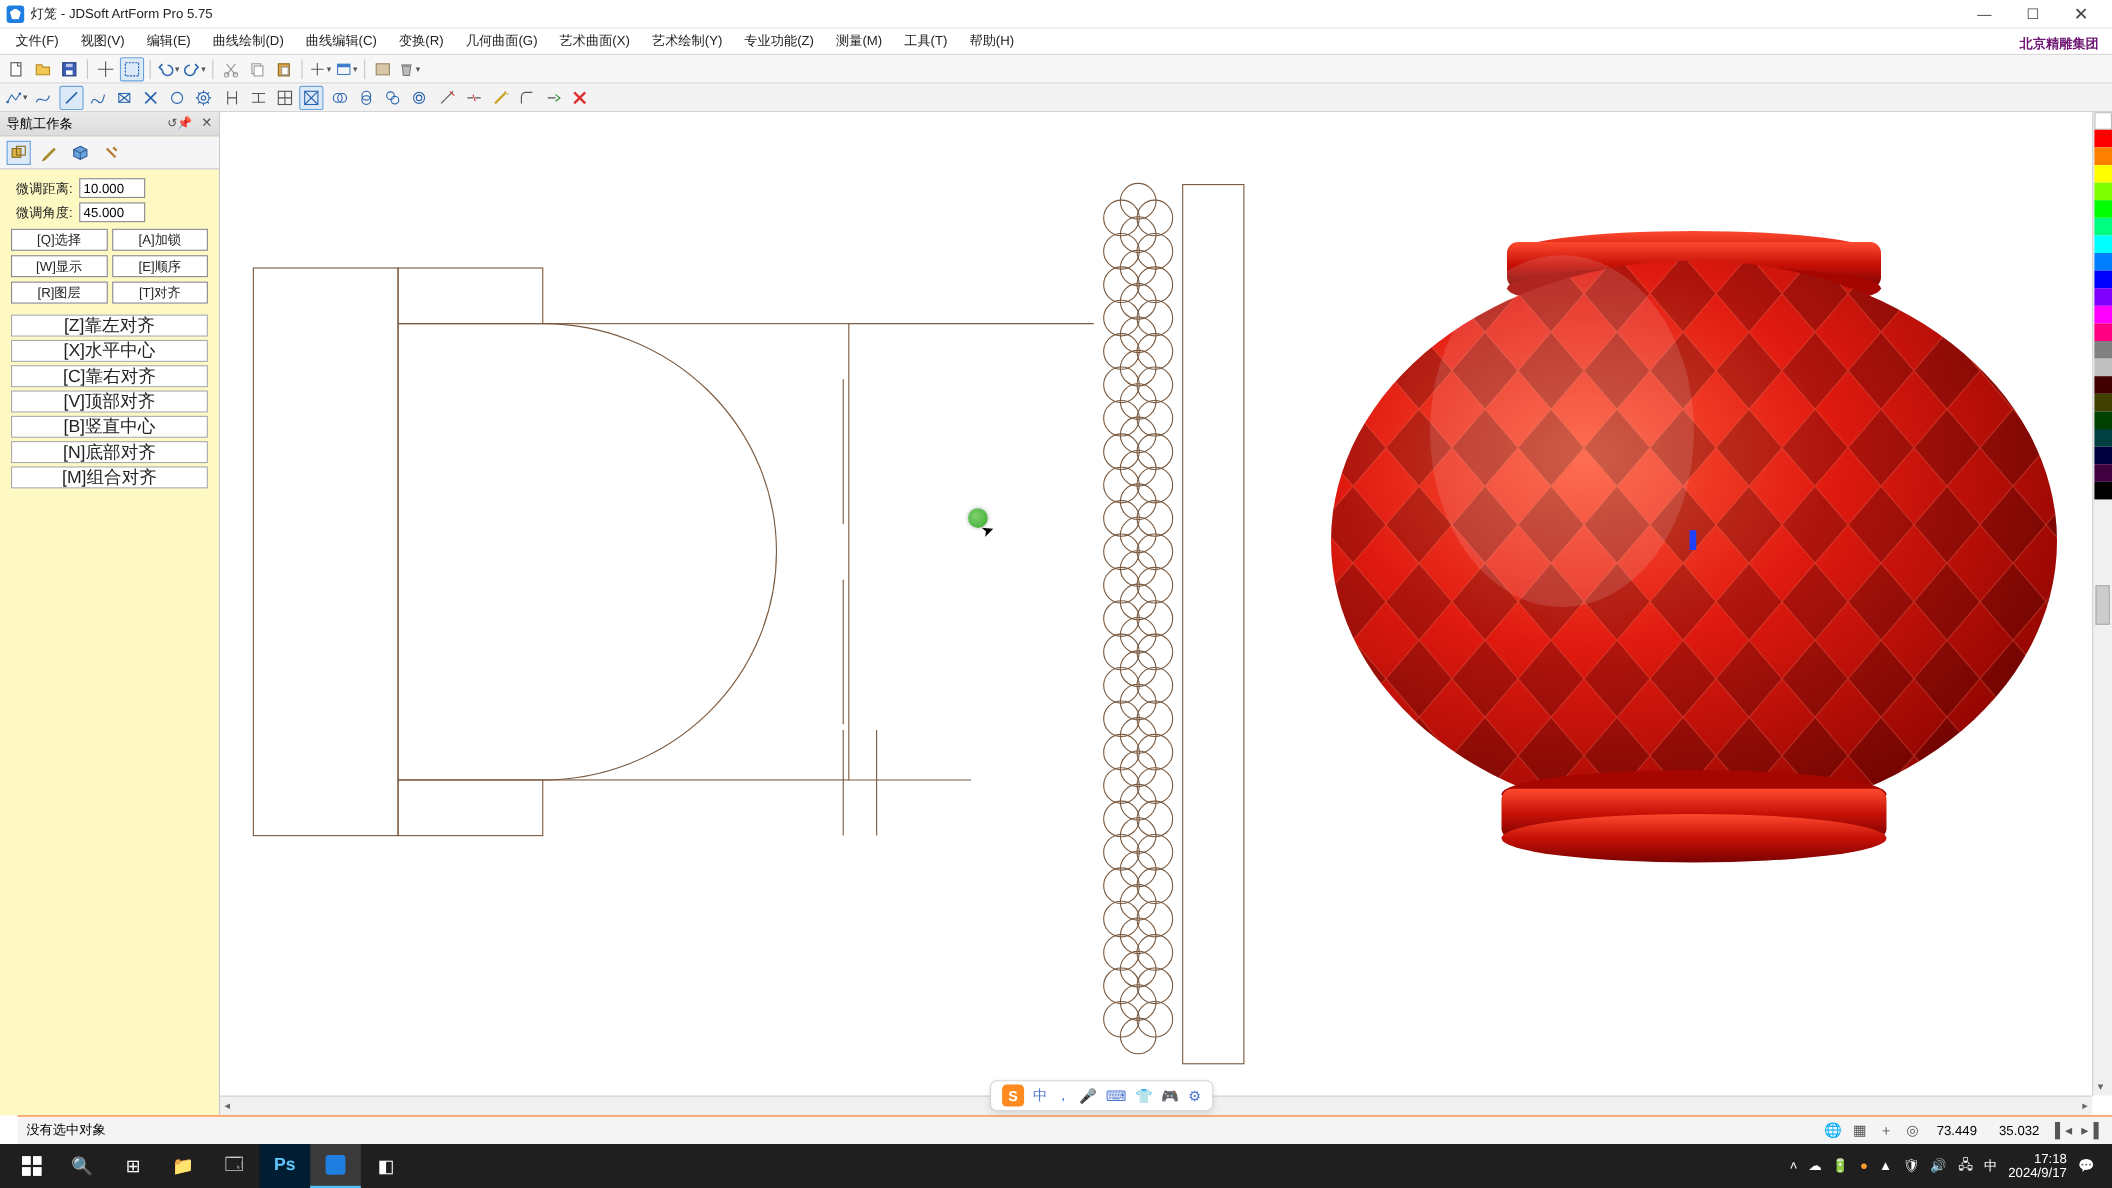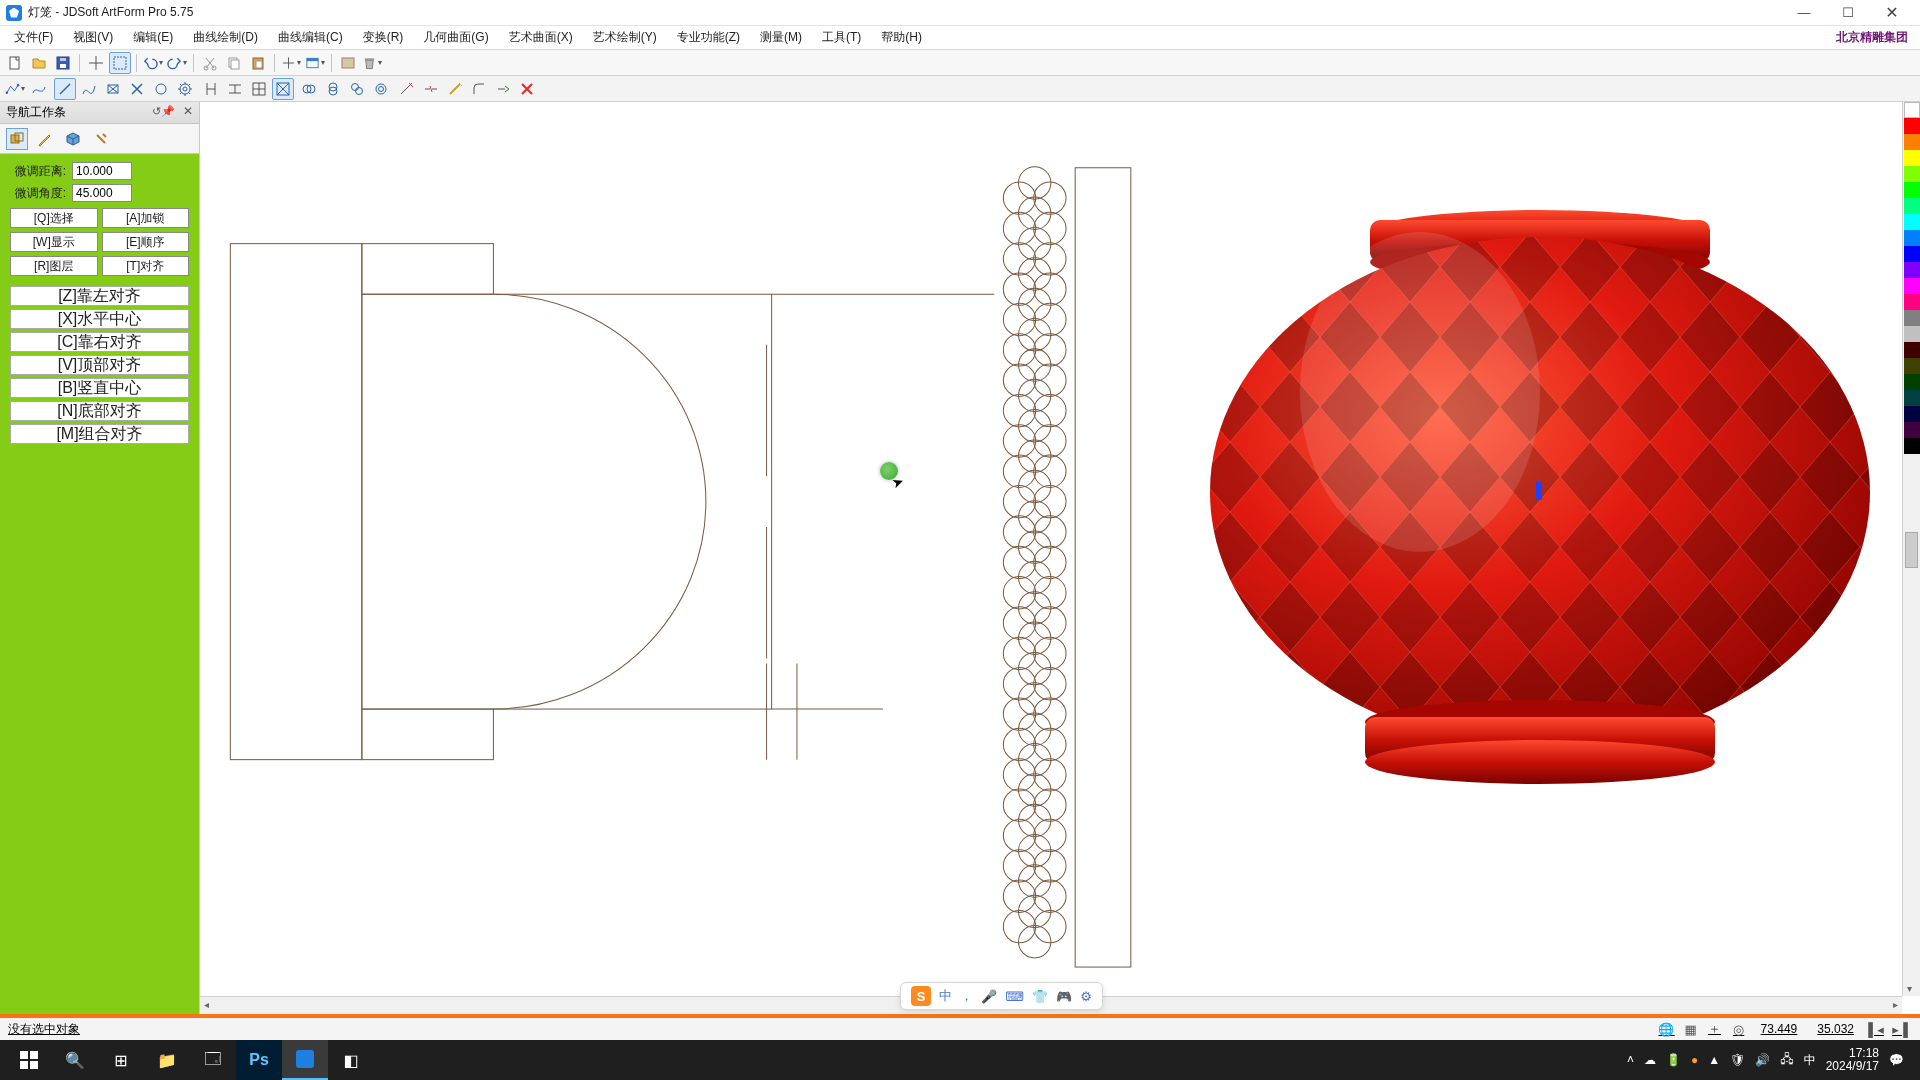--- a/index.html
+++ b/index.html
@@ -3,32 +3,32 @@
 <meta charset="utf-8">
 <style>
 * { margin: 0; padding: 0; box-sizing: border-box; font-family: "Microsoft YaHei", Tahoma, sans-serif; }
 html, body { width: 1920px; height: 1080px; overflow: hidden; background: #fff; }
 .titlebar { height: 26px; background: #fff; display: flex; align-items: center; padding: 0 6px; font-size: 12px; color: #222; border-bottom: 1px solid #e4e4e4; }
 .titlebar .app-icon { width: 16px; height: 16px; margin-right: 6px; background: #1e7fe0; border-radius: 3px; position: relative; }
 .titlebar .app-icon::after { content: ""; position: absolute; inset: 3px; background: #fff; clip-path: polygon(50% 0, 100% 35%, 80% 100%, 20% 100%, 0 35%); }
 .titlebar .spacer { flex: 1; }
 .titlebar .win-btn { width: 44px; height: 22px; display: flex; align-items: center; justify-content: center; font-size: 13px; color: #444; cursor: default; }
 .titlebar .close { font-size: 16px; }
-.menubar { height: 24px; display: flex; align-items: center; font-size: 12px; padding: 0 4px; border-bottom: 1px solid #d8d8d8; color: #222; }
+.menubar { height: 24px; display: flex; align-items: flex-end; font-size: 12px; padding: 0 4px; border-bottom: 1px solid #d8d8d8; color: #222; }
 .menubar .menu-item { padding: 0 10px; height: 100%; display: flex; align-items: center; }
 .menubar .brand { margin-left: auto; padding-right: 8px; color: #701a75; font-weight: bold; }
 .toolbar { height: 26px; display: flex; align-items: center; padding: 0 4px; border-bottom: 1px solid #d0d0d0; gap: 2px; background: #f7f7f7; }
 .toolbar .sep { width: 1px; height: 18px; background: #c5c5c5; margin: 0 3px; }
 .tb-btn { width: 22px; height: 22px; display: flex; align-items: center; justify-content: center; border: 1px solid transparent; border-radius: 2px; }
 .tb-btn.active { border-color: #6aa2db; background: #dce9f7; }
 .tb-btn svg { width: 16px; height: 16px; }
 .tb-btn .dd { font-size: 8px; margin-left: 1px; color: #555; }
 .toolbar2 { height: 26px; display: flex; align-items: center; padding: 0 4px; border-bottom: 1px solid #d0d0d0; gap: 2px; background: #f3f3f3; }
 .main { position: absolute; top: 102px; left: 0; right: 0; bottom: 26px; display: flex; }
-.nav-panel { width: 200px; background: #84cc16; border-right: 1px solid #c9c9c9; display: flex; flex-direction: column; }
+.nav-panel { width: 200px; background: #fef9c3; border-right: 1px solid #c9c9c9; display: flex; flex-direction: column; }
 .nav-title { height: 22px; background: linear-gradient(#e9e9e9,#dcdcdc); font-size: 12px; display: flex; align-items: center; padding: 0 6px; border-bottom: 1px solid #c5c5c5; position: relative; }
 .nav-title .pin { position: absolute; right: 24px; top: 3px; font-size: 11px; color: #555; }
 .nav-title .x   { position: absolute; right: 6px;  top: 2px; font-size: 12px; color: #555; }
 .nav-tabs { height: 30px; display: flex; align-items: center; gap: 6px; padding: 4px 6px; border-bottom: 1px solid #c9c9c9; background: #f5f5f5; }
 .nav-tabs .tab { width: 22px; height: 22px; display: flex; align-items: center; justify-content: center; border: 1px solid transparent; }
 .nav-tabs .tab.sel { border-color: #6aa2db; background: #dce9f7; }
 .nav-body { padding: 8px 10px; font-size: 12px; color: #222; }
 .field-row { display: flex; align-items: center; gap: 6px; margin-bottom: 4px; }
 .field-row label { width: 56px; text-align: right; }
 .field-row input { width: 60px; height: 18px; font-size: 12px; padding: 0 3px; border: 1px solid #888; }
@@ -44,21 +44,21 @@
 .canvas-wrap .hscroll { position: absolute; left: 0; right: 18px; bottom: 0; height: 18px; background: #f0f0f0; border-top: 1px solid #d0d0d0; }
 .canvas-wrap .hscroll::before { content: "◂"; position: absolute; left: 4px; top: 2px; font-size: 10px; color: #666; }
 .canvas-wrap .hscroll::after  { content: "▸"; position: absolute; right: 4px; top: 2px; font-size: 10px; color: #666; }
 .color-strip { position: absolute; right: 0; top: 102px; bottom: 26px; width: 16px; display: flex; flex-direction: column; z-index: 4; }
 .color-strip div { flex: 0 0 16px; }
 svg.drawing { position: absolute; inset: 0; }
 .cursor-dot { position: absolute; width: 18px; height: 18px; border-radius: 50%; background: radial-gradient(circle at 40% 40%, #7ed06e, #3aa82f); left: 680px; top: 360px; box-shadow: 0 0 4px rgba(0,0,0,.3); }
 .cursor-arrow { position: absolute; left: 692px; top: 372px; font-size: 14px; color: #000; transform: rotate(-20deg); }
 .overlay-text { position: absolute; right: 120px; bottom: 90px; text-align: center; font-size: 30px; font-weight: 700; color: #23c24a; text-shadow: 0 0 2px #fff; line-height: 1.6; pointer-events: none; }
 .lantern { position: absolute; right: 40px; top: 60px; width: 680px; height: 640px; pointer-events: none; }
-.statusbar { position: absolute; left: 0; right: 0; bottom: 0; height: 26px; background: #f4f4f4; border-top: 4px solid #f97316; display: flex; align-items: center; font-size: 12px; padding: 0 8px; text-decoration: underline; }
+.statusbar { position: absolute; left: 16px; right: 0; bottom: 0; height: 26px; background: #f4f4f4; border-top: 1px solid #f97316; display: flex; align-items: center; font-size: 12px; padding: 0 8px; }
 .statusbar .spacer { flex: 1; }
 .statusbar .coord { margin: 0 10px; color: #000000; }
 .statusbar .ico { width: 18px; height: 18px; margin: 0 3px; display: inline-flex; align-items: center; justify-content: center; color: #555; font-size: 13px; }
 .float-ime { position: absolute; left: 900px; bottom: 30px; height: 28px; display: flex; align-items: center; gap: 8px; background: #fff; border: 1px solid #d6d6d6; border-radius: 6px; padding: 0 10px; box-shadow: 0 2px 6px rgba(0,0,0,.12); font-size: 13px; z-index: 6; }
 .float-ime .s { width: 20px; height: 20px; background: #ff8a1f; color: #fff; border-radius: 4px; display: flex; align-items: center; justify-content: center; font-weight: bold; }
 .float-ime span { color: #4a74d0; }
 .taskbar { position: absolute; left: 0; right: 0; bottom: 0; height: 40px; background: #1f1f1f; display: flex; align-items: center; padding: 0 6px; z-index: 20; }
 .taskbar .task { width: 46px; height: 40px; display: flex; align-items: center; justify-content: center; color: #fff; font-size: 16px; }
 .taskbar .task.active { background: #3a3a3a; border-bottom: 2px solid #4cc2ff; }
 .taskbar .tray { margin-left: auto; display: flex; align-items: center; gap: 10px; color: #fff; font-size: 12px; padding-right: 10px; }

